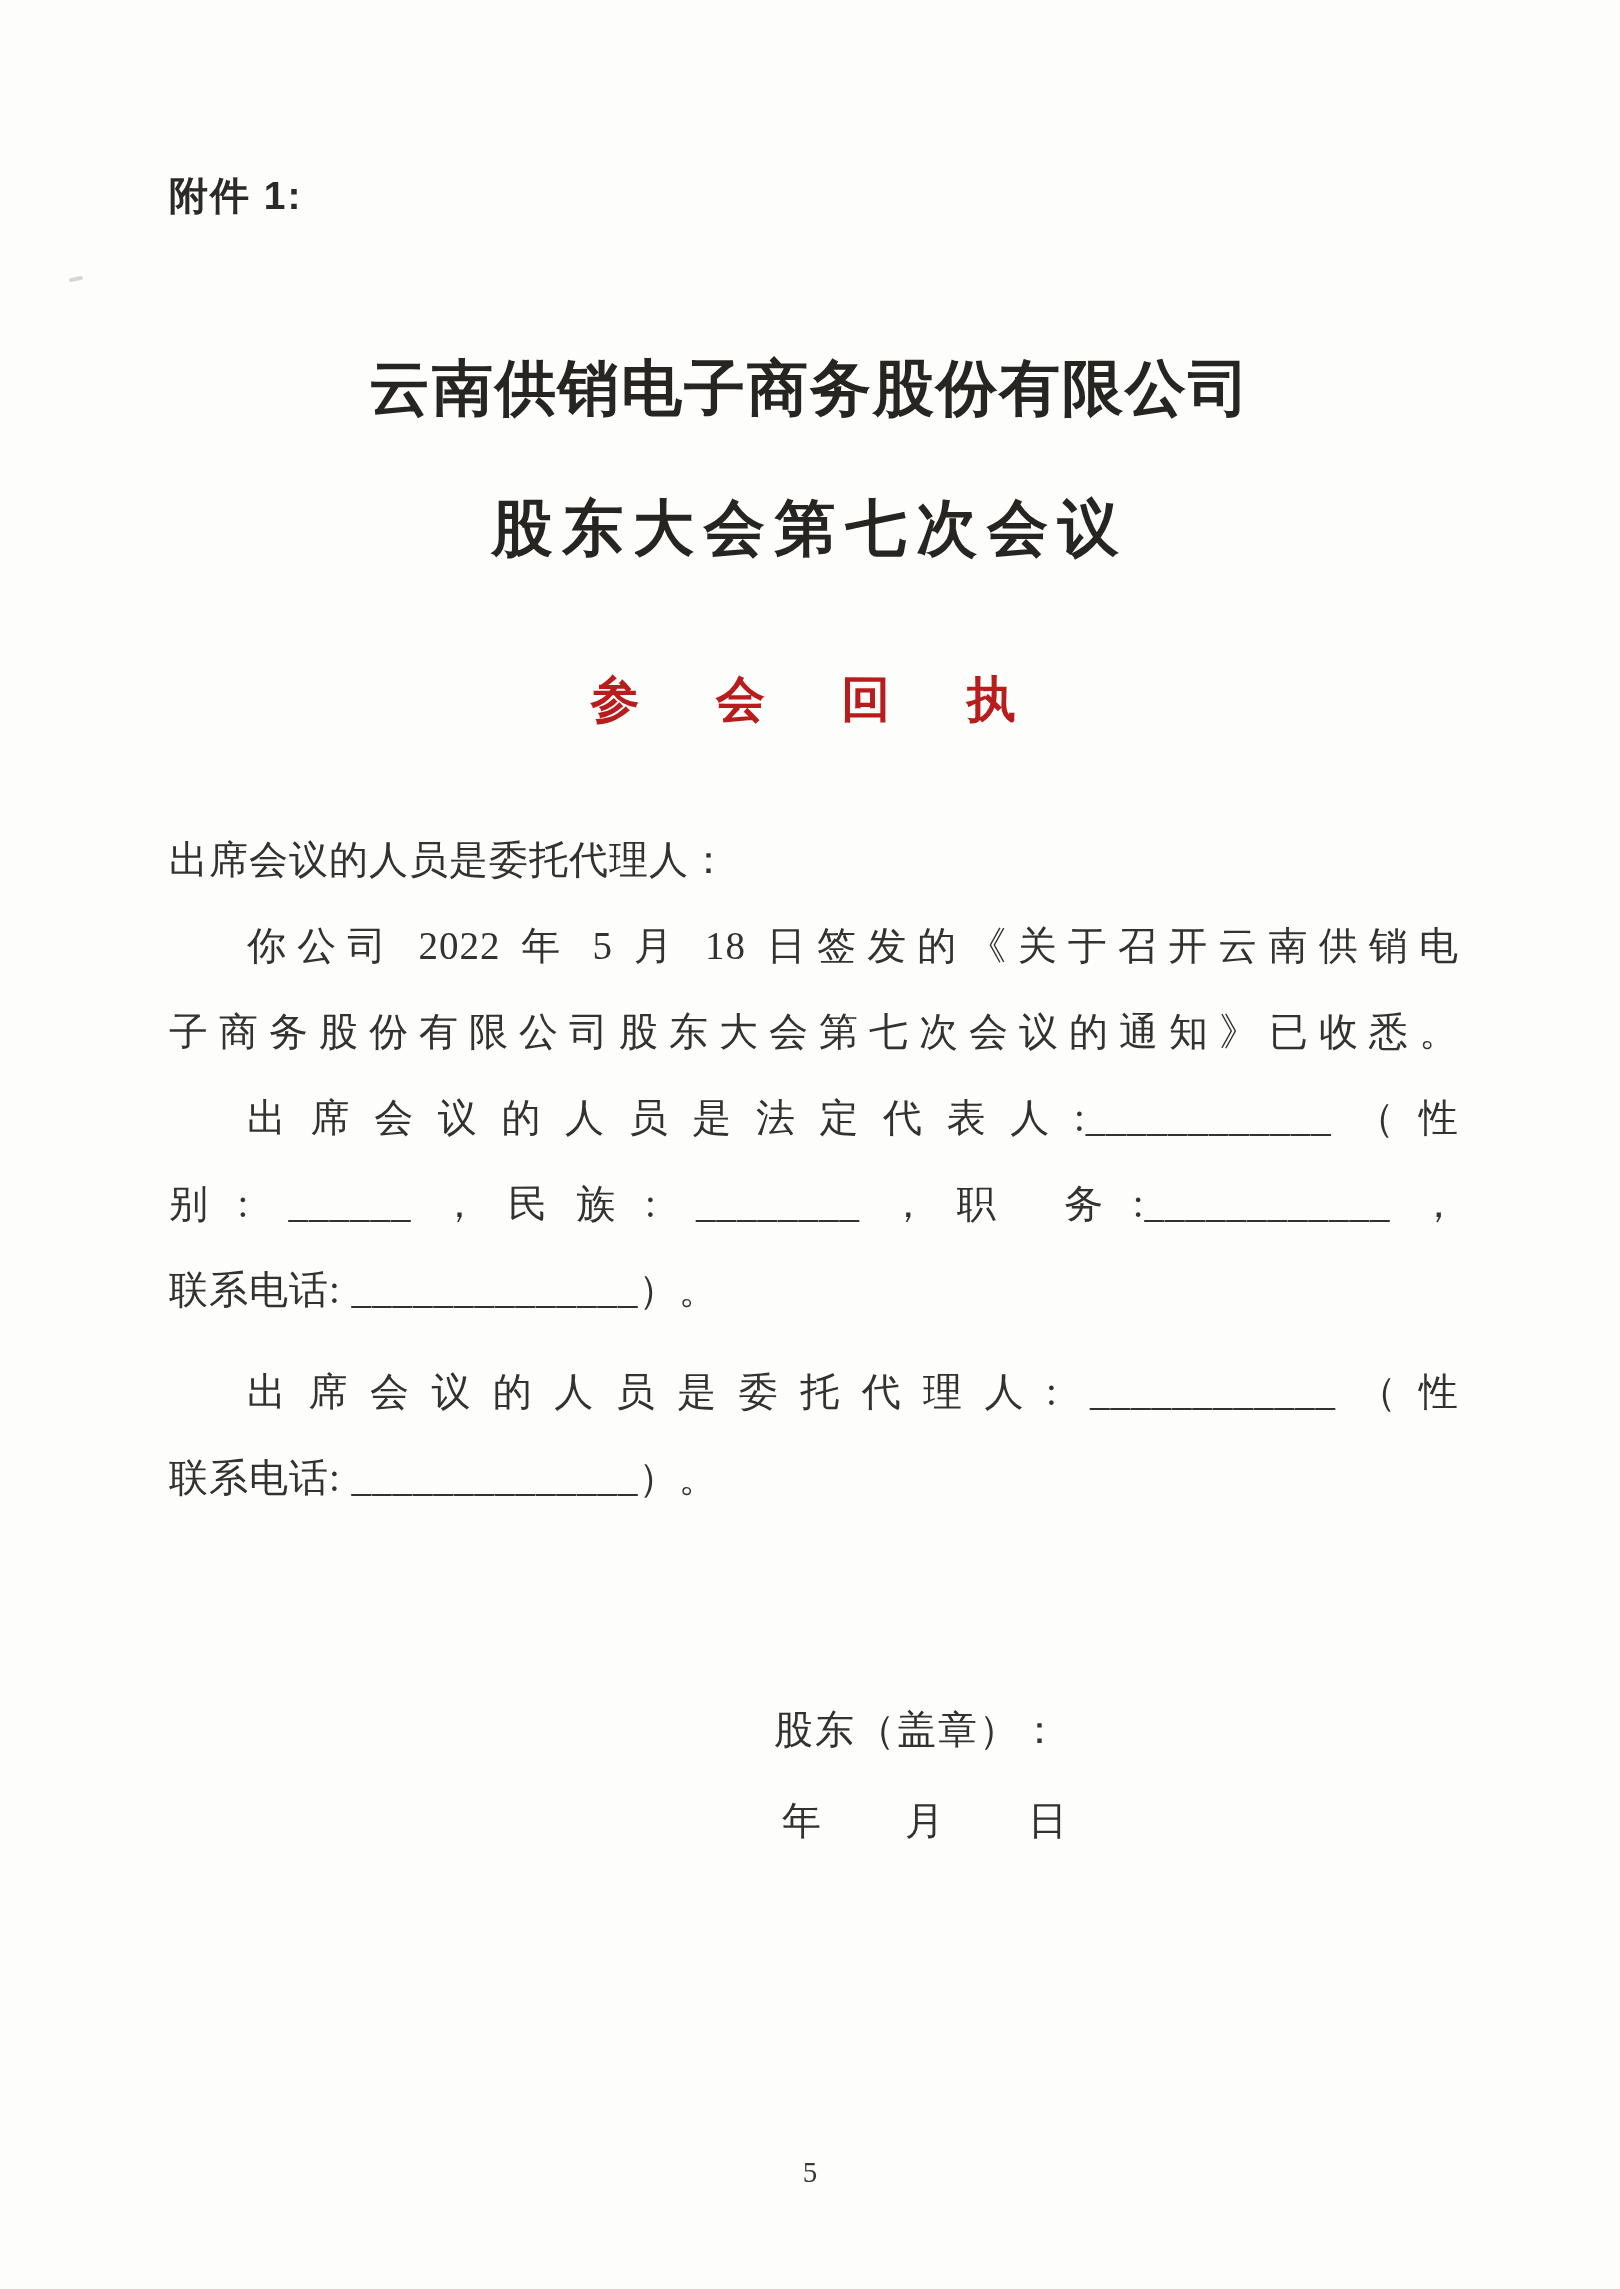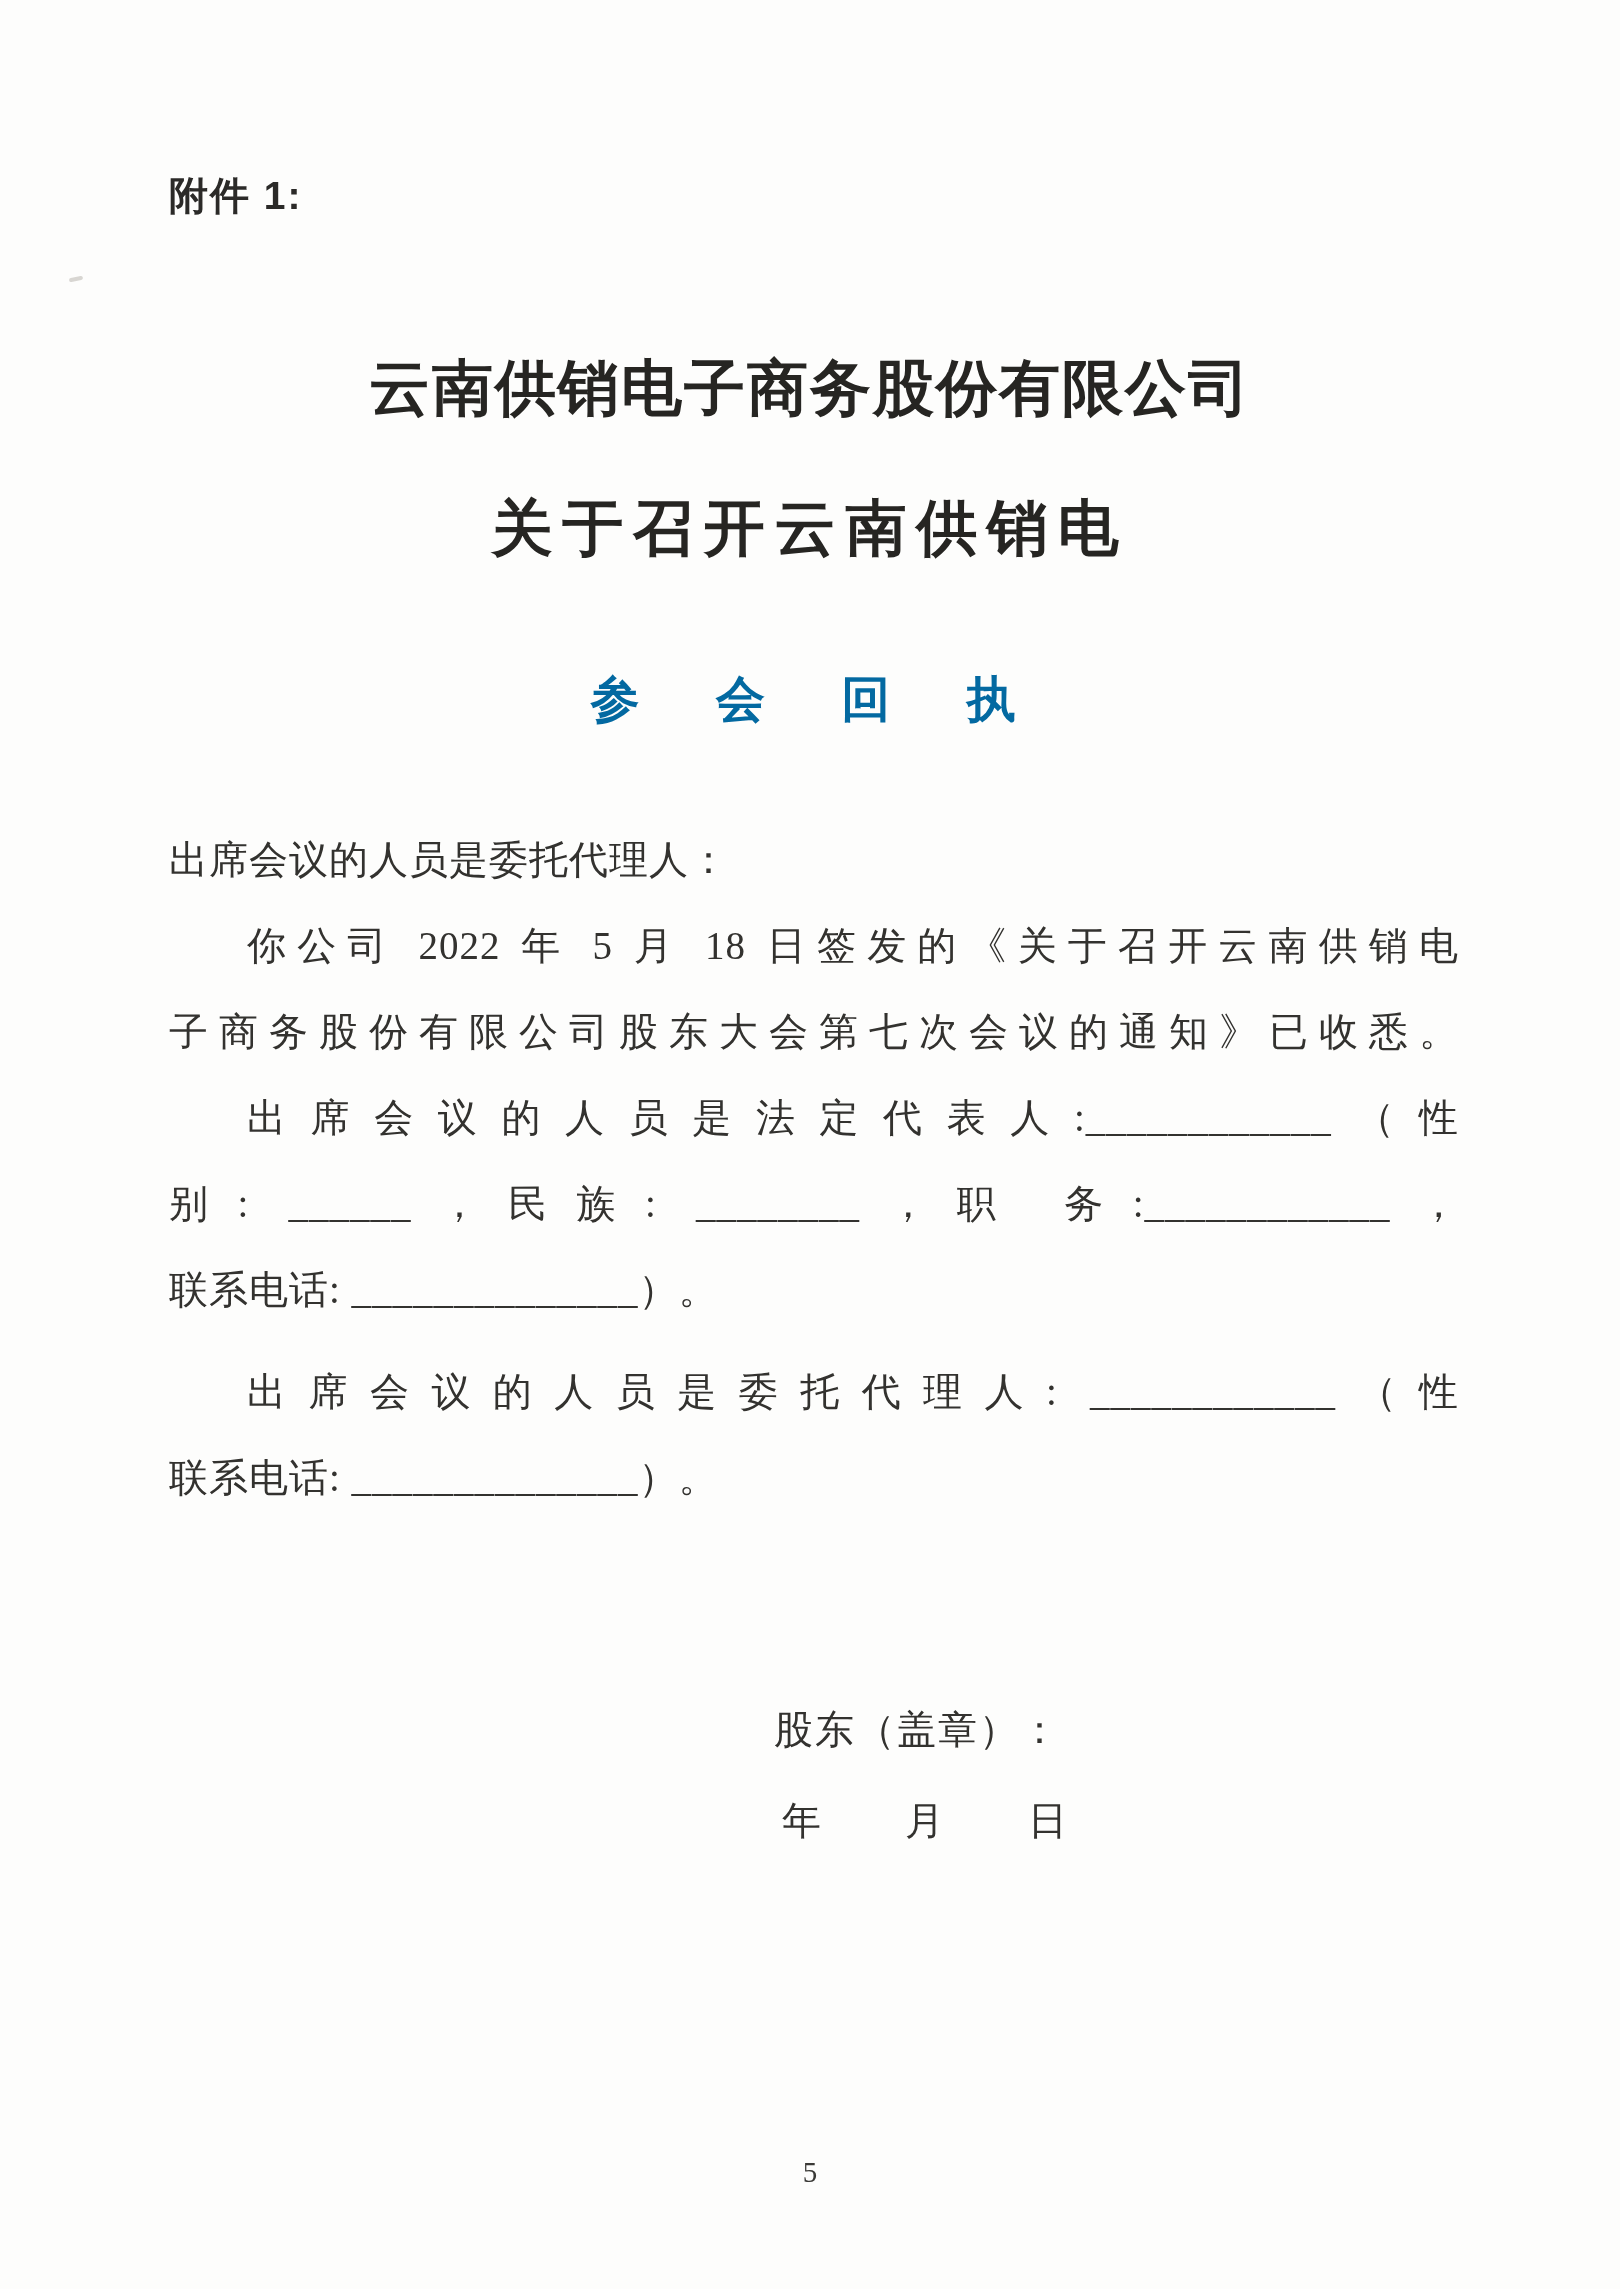--- a/index.html
+++ b/index.html
@@ -45,21 +45,21 @@
   .section-title {
     position: absolute;
     left: 0;
     top: 667px;
     width: 100%;
     text-align: center;
     font-family: Liberation Serif, serif;
     font-weight: 700;
     font-size: 49px;
     letter-spacing: 13.7px;
-    color: #0369a1;
+    color: #b91c1c;
   }
   
   .body-block {
     position: absolute;
     left: 169px;
     top: 817px;
     width: 1290px;
     font-size: 39px;
     line-height: 86px;
     color: #33322f;
@@ -115,21 +115,21 @@
 <body>
 
 <div class="page">
 
   <div class="scan-artifact"></div>
 
   <div class="attachment">附件 1:</div>
 
   <div class="title1">云南供销电子商务股份有限公司</div>
 
-  <div class="title2">关于召开云南供销电</div>
+  <div class="title2">股东大会第七次会议</div>
 
   <div class="section-title">参　会　回　执</div>
 
   <div class="body-block">
     <div class="line">出席会议的人员是委托代理人：</div>
     <div class="line indent j">你公司 2022 年 5 月 18 日签发的《关于召开云南供销电</div>
     <div class="line j">子商务股份有限公司股东大会第七次会议的通知》已收悉。</div>
     <div class="line indent j">出席会议的人员是法定代表人:____________（性</div>
     <div class="line j">别: ______，民族: ________，职 务:____________，</div>
     <div class="line">联系电话: ______________）。</div>

